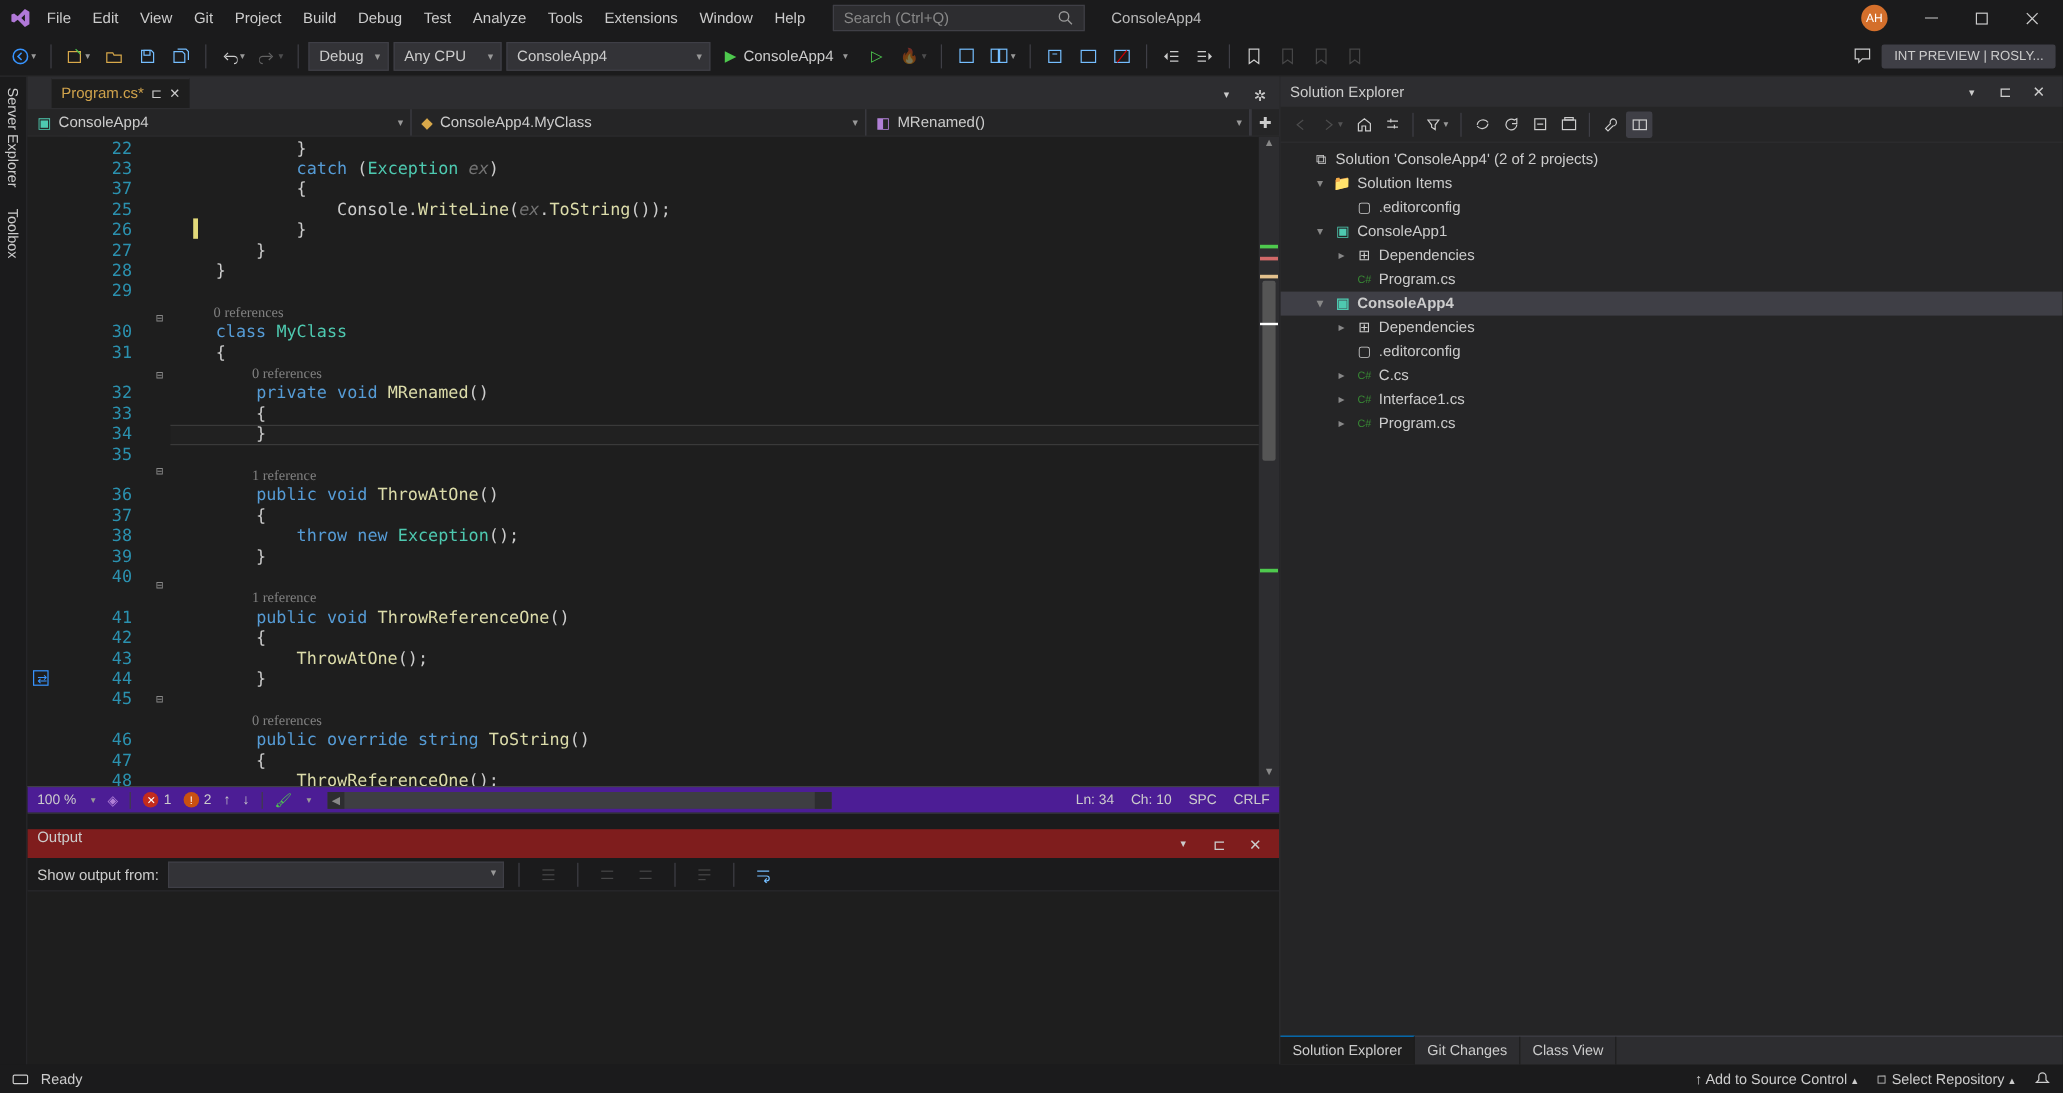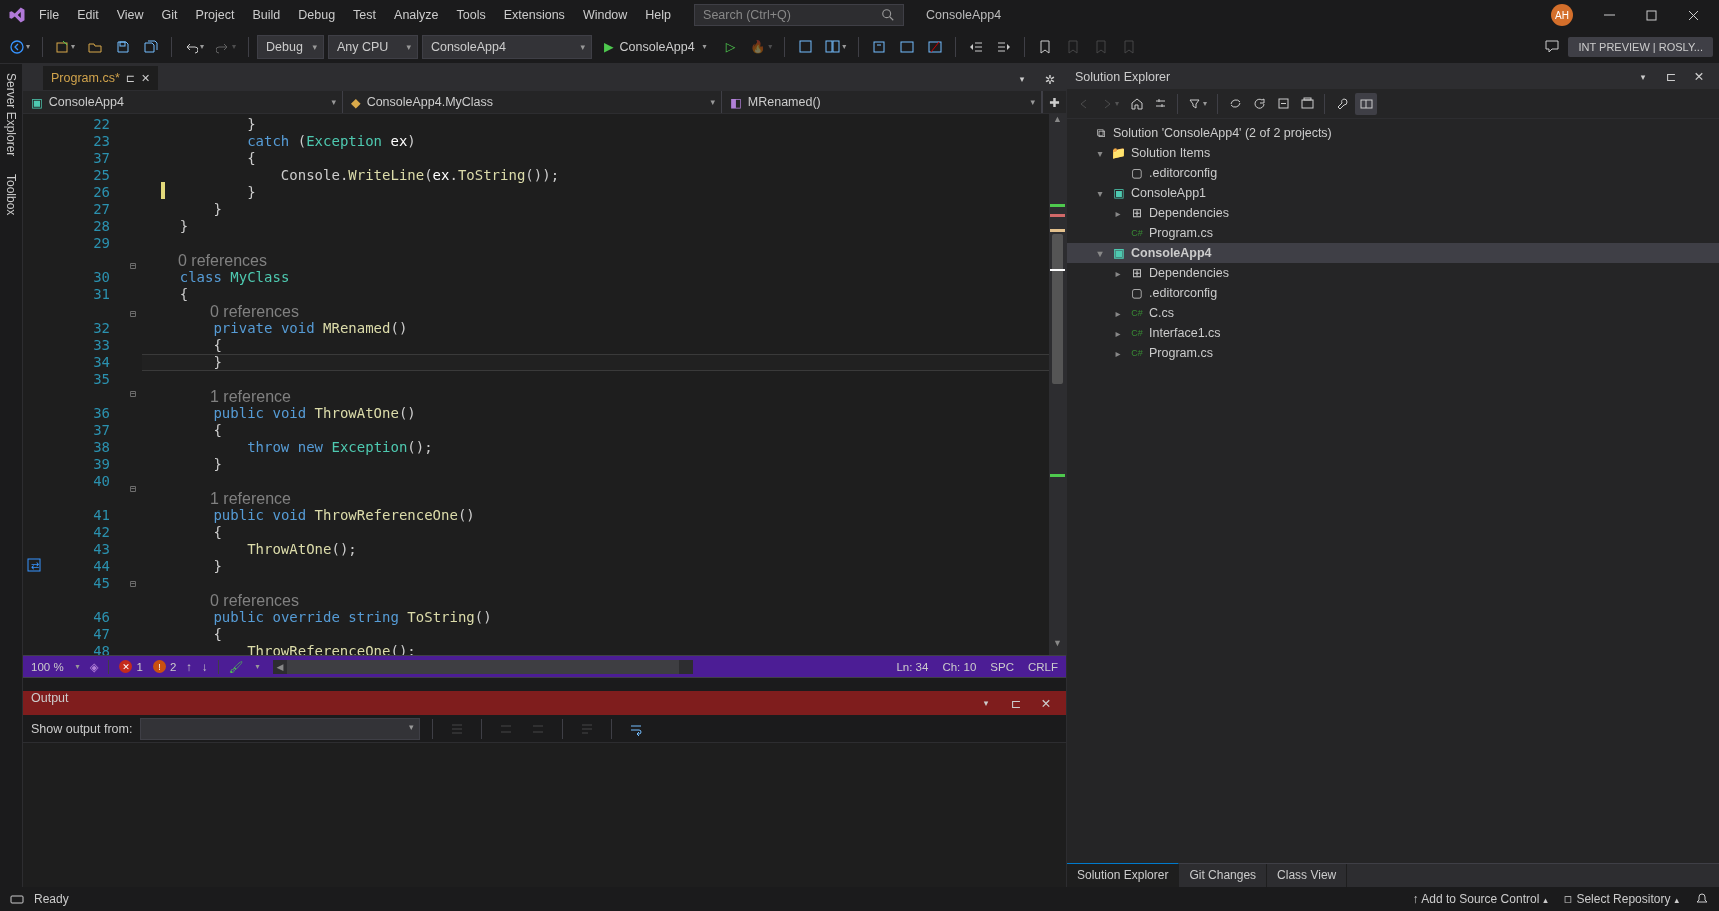--- a/index.html
+++ b/index.html
@@ -50,25 +50,25 @@
   
   .editor-wrap{flex:1;display:flex;min-height:0;}
   .editor{flex:1;background:#1e1e1e;position:relative;overflow:hidden;display:flex;}
   .margin-col{width:33px;background:#1e1e1e;border-right:0;display:flex;flex-direction:column;}
   .gutter{width:68px;text-align:right;color:#2b91af;font-family:Consolas,monospace;font-size:14px;line-height:17px;padding-right:14px;padding-top:2px;}
   .gutter .ln{height:17px;}
   .fold-col{width:18px;display:flex;flex-direction:column;font-family:Consolas,monospace;font-size:10px;line-height:17px;color:#888;padding-top:2px;}
   .fold-col div{height:17px;text-align:center;}
   .code{flex:1;font-family:Consolas,monospace;font-size:14px;line-height:17px;white-space:pre;padding-top:2px;position:relative;}
   .code-line{height:17px;padding-left:4px;}
-  .codelens{height:17px;font-family:Liberation Sans, sans-serif;font-size:16px;color:#808080;padding-left:4px;}
+  .codelens{height:17px;font-family:Liberation Serif, serif;font-size:12px;color:#808080;padding-left:4px;}
   .kw{color:#569cd6;}
   .type{color:#4ec9b0;}
   .fn{color:#dcdcaa;}
-  .param{color:#ffffff;}
+  .param{color:#737373;font-style:italic;}
   .current-line{position:absolute;left:0;right:0;height:17px;border-top:1px solid #3a3a3a;border-bottom:1px solid #3a3a3a;background:rgba(255,255,255,0.015);pointer-events:none;}
   .scroll-v{width:17px;background:#2d2d30;position:relative;}
   .scroll-thumb{position:absolute;left:3px;width:11px;background:#555;border-radius:2px;}
   .scroll-mark{position:absolute;left:1px;right:1px;height:3px;}
   
   .ed-footer{height:22px;background:#4c1d95;border-top:1px solid #3f3f46;display:flex;align-items:center;font-size:11.5px;color:#ccc;gap:10px;padding:0 8px;position:relative;}
   .ed-footer .sep{width:1px;height:14px;background:#3f3f46;}
   .ed-footer .right-group{position:absolute;right:8px;display:flex;gap:14px;align-items:center;}
   .err-badge{display:flex;align-items:center;gap:4px;}
   .icon-circle{width:13px;height:13px;border-radius:50%;display:inline-flex;align-items:center;justify-content:center;font-size:9px;color:#fff;}

